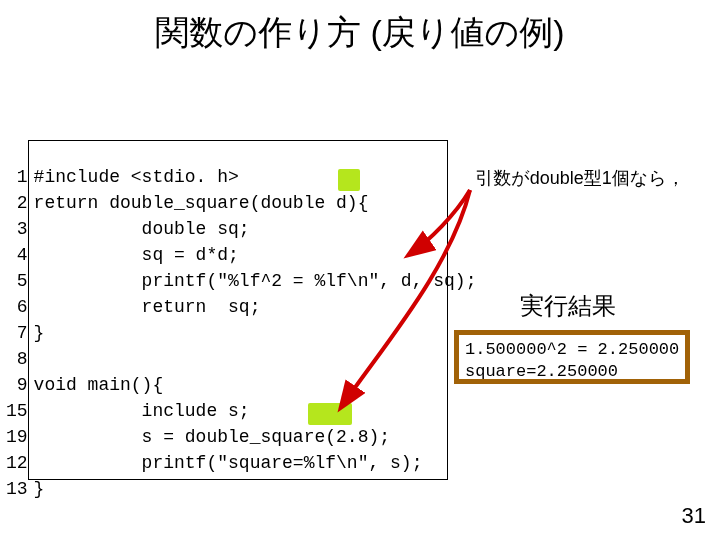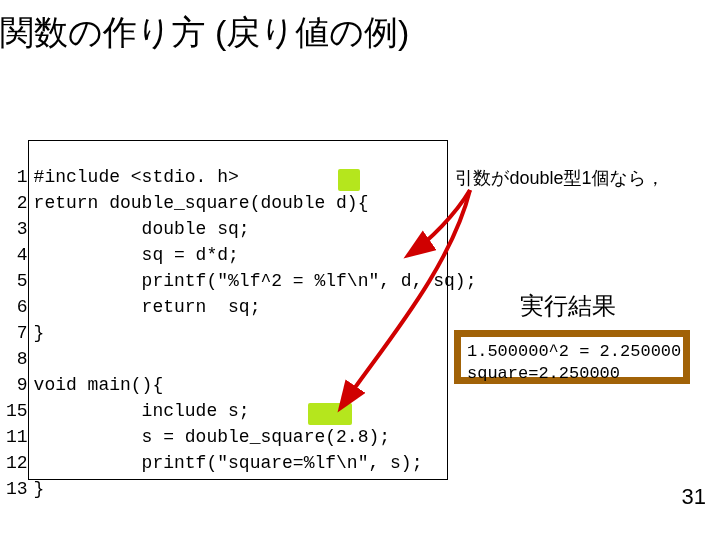--- a/index.html
+++ b/index.html
@@ -15,20 +15,21 @@
     position: relative;
     width: 720px;
     height: 540px;
     box-sizing: border-box;
   }
   .title {
     position: absolute;
     top: 10px;
     left: 0;
     width: 720px;
+    text-align: center;
     font-size: 34px;
     font-weight: 400;
     color: #000;
   }
   .codebox {
     position: absolute;
     left: 28px;
     top: 140px;
     width: 420px;
     height: 340px;
@@ -60,50 +61,50 @@
   }
   .hl1 { left: 338px; top: 169px; width: 22px; }
   .hl2 { left: 308px; top: 403px; width: 44px; }
   .note1 {
     position: absolute;
     left: 455px;
     top: 166px;
     width: 250px;
     font-size: 18px;
     line-height: 24px;
-    text-align: left;
+    text-align: center;
     color: #000;
   }
   .note1 .line2 { padding-left: 44px; display: block; }
   .note1 .line3 { padding-left: 44px; display: block; }
   .result-title {
     position: absolute;
     left: 520px;
     top: 290px;
     font-size: 24px;
     color: #000;
   }
   .resultbox {
     position: absolute;
     left: 454px;
     top: 330px;
     width: 236px;
     height: 54px;
-    border: 7px solid #a16207;
+    border: 5px solid #a16207;
     font-family: "Courier New", monospace;
     font-size: 17px;
     line-height: 22px;
     padding: 4px 6px;
     box-sizing: border-box;
     white-space: pre;
   }
   .pagenum {
     position: absolute;
     right: 14px;
-    bottom: 30px;
+    bottom: 11px;
     font-size: 22px;
     color: #000;
   }
   svg.arrows {
     position: absolute;
     left: 0; top: 0;
     width: 720px; height: 540px;
     pointer-events: none;
   }
 </style>
@@ -123,21 +124,21 @@
 <span class="ln">1</span><span>#include &lt;stdio. h&gt;</span>
 <span class="ln">2</span><span>return double_square(double d){</span>
 <span class="ln">3</span><span>          double sq;</span>
 <span class="ln">4</span><span>          sq = d*d;</span>
 <span class="ln">5</span><span>          printf("%lf^2 = %lf\n", d, sq);</span>
 <span class="ln">6</span><span>          return  sq;</span>
 <span class="ln">7</span><span>}</span>
 <span class="ln">8</span><span></span>
 <span class="ln">9</span><span>void main(){</span>
 <span class="ln">15</span><span>          include s;</span>
-<span class="ln">11</span><span>          s = double_square(2.8);</span>
+<span class="ln">19</span><span>          s = double_square(2.8);</span>
 <span class="ln">12</span><span>          printf("square=%lf\n", s);</span>
 <span class="ln">13</span><span>}</span></div>
 
   <div class="note1">
     <span>引数がdouble型1個なら，</span>
   </div>
 
   <div class="result-title">実行結果</div>
 
   <div class="resultbox"><span>1.500000^2 = 2.250000</span>

